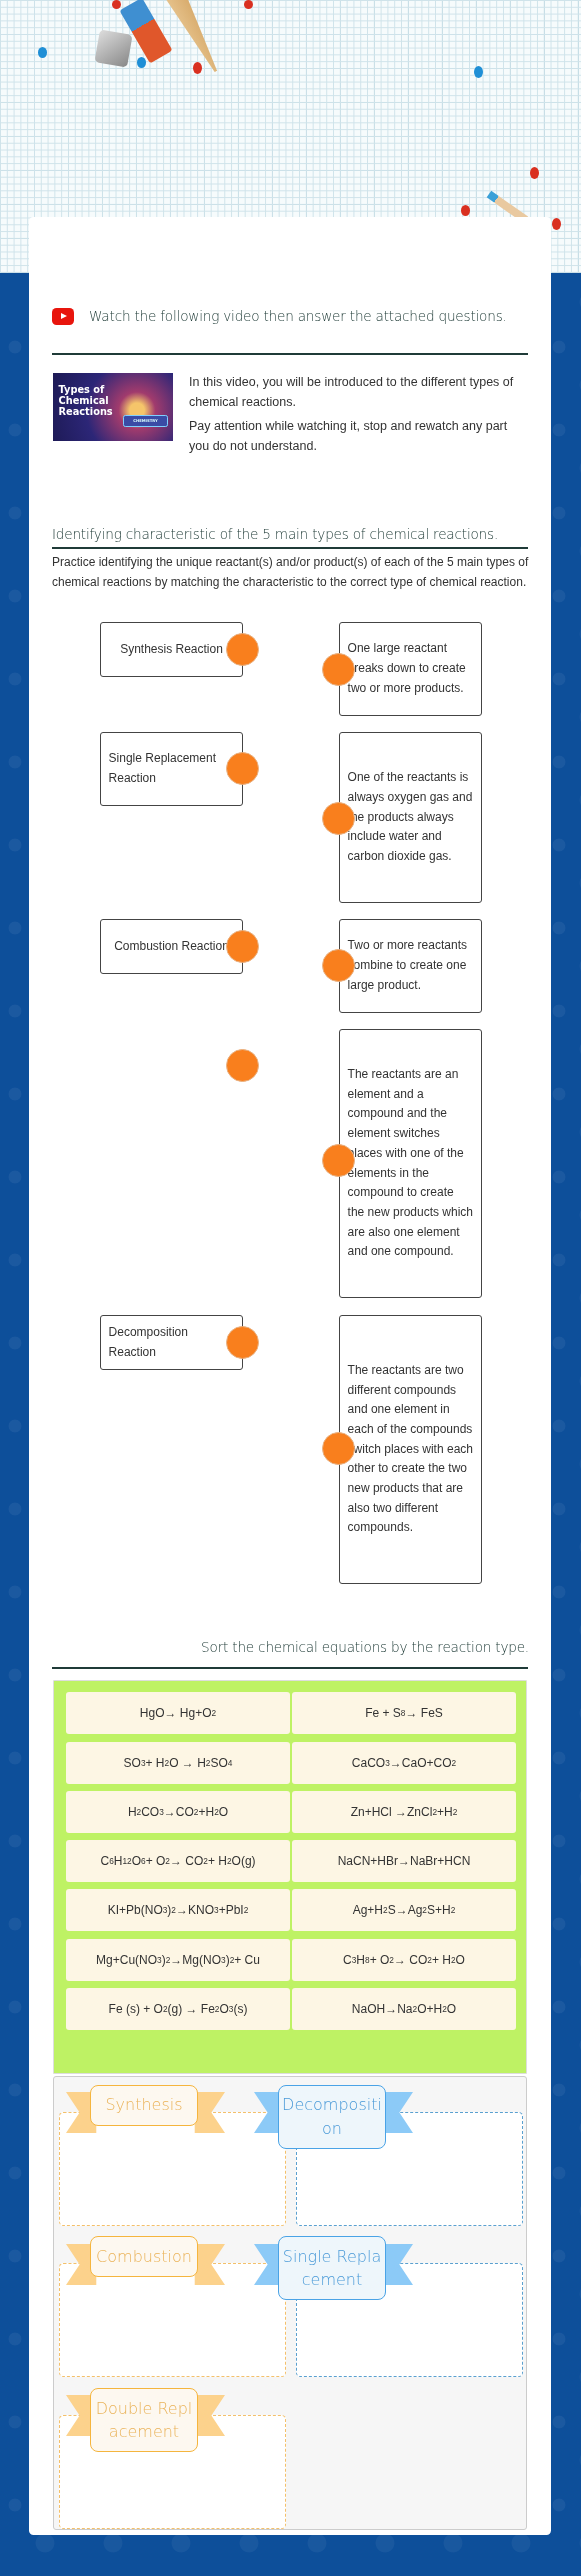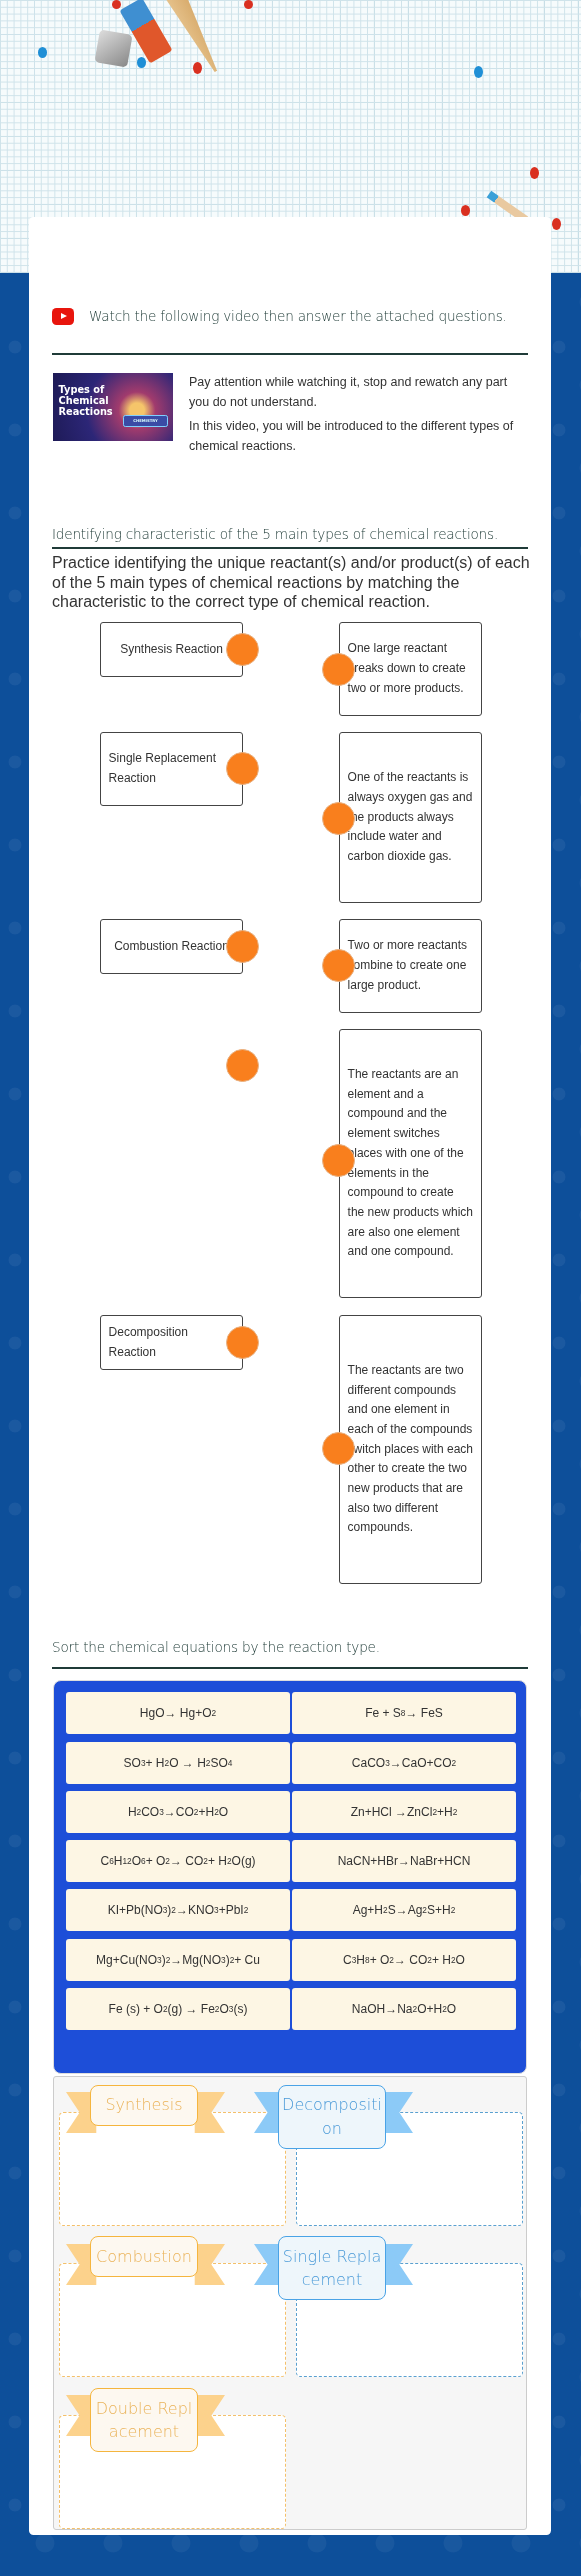--- a/index.html
+++ b/index.html
@@ -99,37 +99,37 @@
   .video-desc {
     position: absolute; left: 160px; top: 156px; width: 341px;
     font-size: 12.5px; line-height: 19.7px; color: #333;
   }
   .video-desc p { margin-bottom: 4.5px; }
   .section-heading {
     position: absolute; left: 23px; width: 477px; font-size: 13.6px;
   }
   .section-desc {
     position: absolute; left: 23px; top: 336px; width: 479px;
-    font-size: 16px; line-height: 19.7px; color: #333;
+    font-size: 12px; line-height: 19.7px; color: #333;
   }
   
   .match-box {
     position: absolute; border: 1.1px solid #444; border-radius: 3px;
     background: #fff; display: flex; align-items: center; justify-content: center;
     font-size: 12px; line-height: 19.7px; color: #333;
     padding: 4.5px 7.6px;
   }
   .match-dot {
     position: absolute; width: 33px; height: 33px; border-radius: 50%;
     background: #f97f1d; border: 1.1px solid #e8b080;
   }
   
   .sort-pool {
     position: absolute; left: 24px; top: 1463px; width: 474px; height: 394px;
-    border: 0.8px solid #ddd; border-radius: 8px; background: #1d4ed8;
+    border: 0.8px solid #ddd; border-radius: 1px; background: #bef264;
   }
   .tile {
     position: absolute; width: 224px; height: 42px; background: #fdf6e4;
     border-radius: 3px; display: flex; align-items: center; justify-content: center;
     font-size: 12px; color: #333; font-family: "Liberation Sans", sans-serif;
   }
   .tile sub { font-size: 8.3px; }
   .buckets {
     position: absolute; left: 24px; top: 1859px; width: 474px; height: 454px;
     background: #f6f6f6; border: 0.8px solid #ccc; border-radius: 3px;
@@ -179,22 +179,22 @@
   <div class="video-heading">
     <div class="yt-icon"></div>
     <span class="hand">Watch the following video then answer the attached questions.</span>
   </div>
   <div class="rule" style="top:136px;"></div>
   <div class="video-thumb">
     <div style="width:53px;">Types of Chemical Reactions</div>
     <div class="badge">CHEMISTRY</div>
   </div>
   <div class="video-desc">
+    <p>In this video, you will be introduced to the different types of chemical reactions.</p>
     <p>Pay attention while watching it, stop and rewatch any part you do not understand.</p>
-    <p>In this video, you will be introduced to the different types of chemical reactions.</p>
   </div>
 
   <div class="section-heading hand" style="top:309px;">Identifying characteristic of the 5 main types of chemical reactions.</div>
   <div class="rule" style="top:330px;"></div>
   <div class="section-desc">Practice identifying the unique reactant(s) and/or product(s) of each of the 5 main types of chemical reactions by matching the characteristic to the correct type of chemical reaction.</div>
 
   <div class="match-box" style="left:71px;top:405px;width:143px;height:55px;">
       <span>Synthesis Reaction</span>
     </div>
   <div class="match-dot" style="left:197px;top:416px;"></div>
@@ -234,21 +234,21 @@
   <div class="match-box" style="left:310px;top:812px;width:143px;height:269px;">
       <span>The reactants are an element and a compound and the element switches places with one of the elements in the compound to create the new products which are also one element and one compound.</span>
     </div>
   <div class="match-dot" style="left:293px;top:927px;"></div>
 
   <div class="match-box" style="left:310px;top:1098px;width:143px;height:269px;">
       <span>The reactants are two different compounds and one element in each of the compounds switch places with each other to create the two new products that are also two different compounds.</span>
     </div>
   <div class="match-dot" style="left:293px;top:1215px;"></div>
 
-  <div class="section-heading hand" style="top:1422px;">Sort the chemical equations by the reaction type.</div>
+  <div class="section-heading hand" style="top:1422px;text-align:right;">Sort the chemical equations by the reaction type.</div>
   <div class="rule" style="top:1450px;"></div>
 
   <div class="sort-pool">
     <div class="tile" style="left:12px;top:11.4px;">HgO→ Hg+O<sub>2</sub></div>
     <div class="tile" style="left:238px;top:11.4px;">Fe + S<sub>8</sub> → FeS</div>
     <div class="tile" style="left:12px;top:61px;">SO<sub>3</sub> + H<sub>2</sub>O → H<sub>2</sub>SO<sub>4</sub></div>
     <div class="tile" style="left:238px;top:61px;">CaCO<sub>3</sub>→CaO+CO<sub>2</sub></div>
     <div class="tile" style="left:12px;top:110px;">H<sub>2</sub>CO<sub>3</sub>→CO<sub>2</sub>+H<sub>2</sub>O</div>
     <div class="tile" style="left:238px;top:110px;">Zn+HCl →ZnCl<sub>2</sub>+H<sub>2</sub></div>
     <div class="tile" style="left:12px;top:159px;">C<sub>6</sub>H<sub>12</sub>O<sub>6</sub>+ O<sub>2</sub>→ CO<sub>2</sub>+ H<sub>2</sub>O(g)</div>

